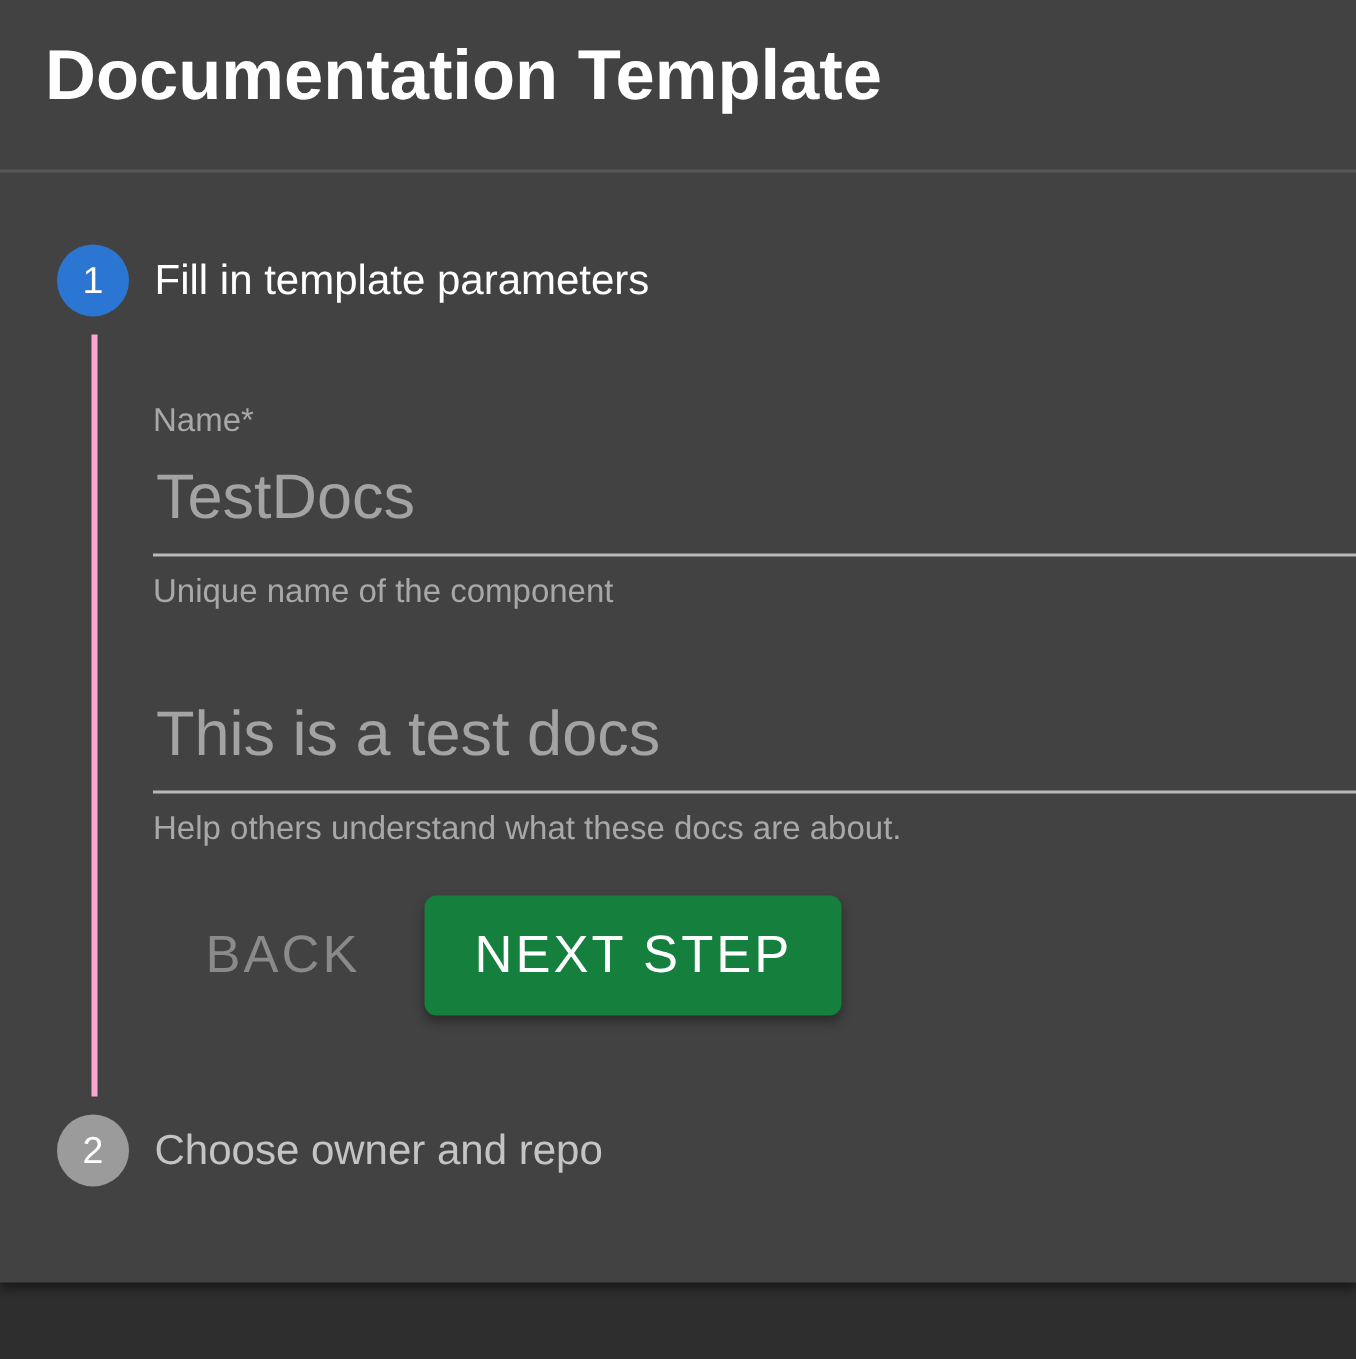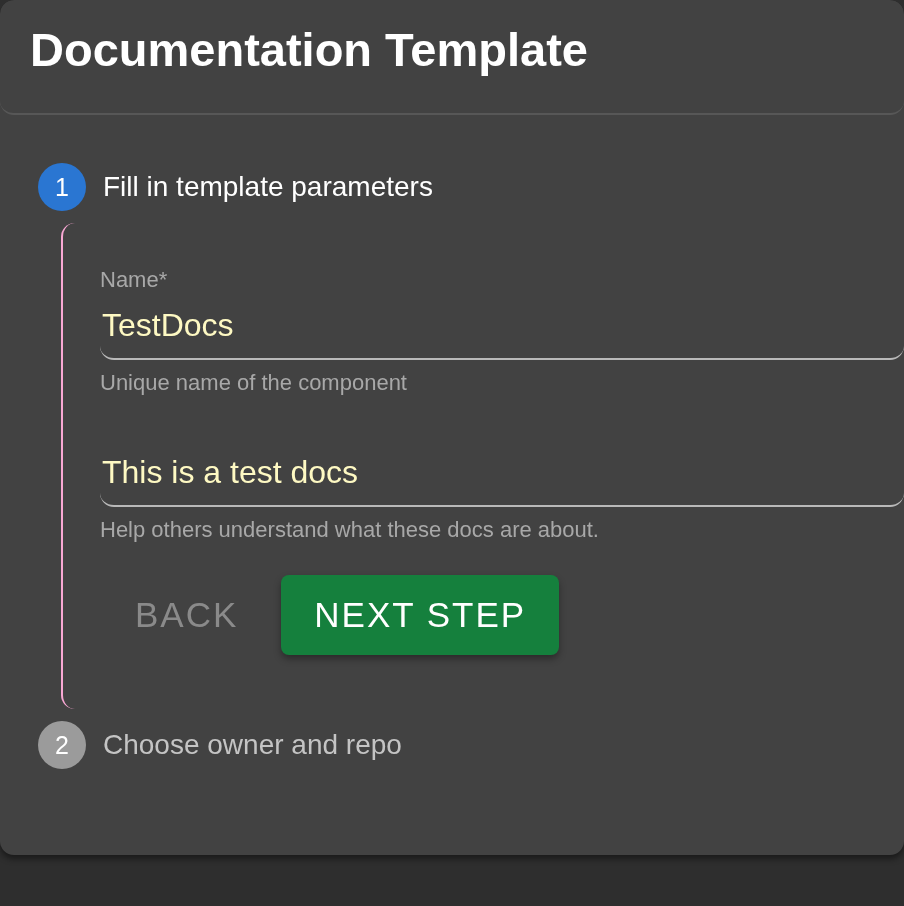--- a/index.html
+++ b/index.html
@@ -1,15 +1,15 @@
 <!DOCTYPE html>
 <html><head>
 <meta charset="utf-8">
 <style>
-  * { margin: 0; padding: 0; box-sizing: border-box; border-radius: 14px; }
+  * { margin: 0; padding: 0; box-sizing: border-box; }
   html, body { width: 904px; height: 906px; overflow: hidden; }
   body {
     background: #2e2e2e;
     font-family: "Liberation Sans", sans-serif;
     -webkit-font-smoothing: antialiased;
   }
   .card {
     width: 904px;
     height: 855px;
     background: #424242;
@@ -40,43 +40,43 @@
     flex: 0 0 48px;
   }
   .step-circle.active { background: #2a76d2; }
   .step-circle.inactive { background: #9b9b9b; }
   .step-label { margin-left: 17px; font-size: 28px; }
   .step-label.active { color: #ffffff; }
   .step-label.inactive { color: #c4c4c4; }
   
   .step-content {
     margin-left: 23px;            
-    border-left: 2px solid #f9a8d4;
+    border-left: 4px solid #f9a8d4;
     padding: 44px 0 54px 37px;
     margin-top: 12px;
     margin-bottom: 12px;
   }
   .field { display: block; }
   .field + .field { margin-top: 58px; }
   .field-label {
     display: block;
     color: #a8a8a8;
     font-size: 22px;
     margin-bottom: 14px;
   }
   .text-input {
     display: block;
     width: 100%;
     background: transparent;
     border: none;
     border-bottom: 2px solid #b9b9b9;
     outline: none;
-    color: #fef9c3;
+    color: #a3a3a3;
     font-family: "Liberation Sans", sans-serif;
-    font-size: 32px;
+    font-size: 42px;
     padding: 0 0 14px 2px;
   }
   .field-helper {
     margin-top: 10px;
     color: #a8a8a8;
     font-size: 22px;
   }
   
   .actions { margin-top: 32px; display: flex; align-items: center; }
   .btn {

